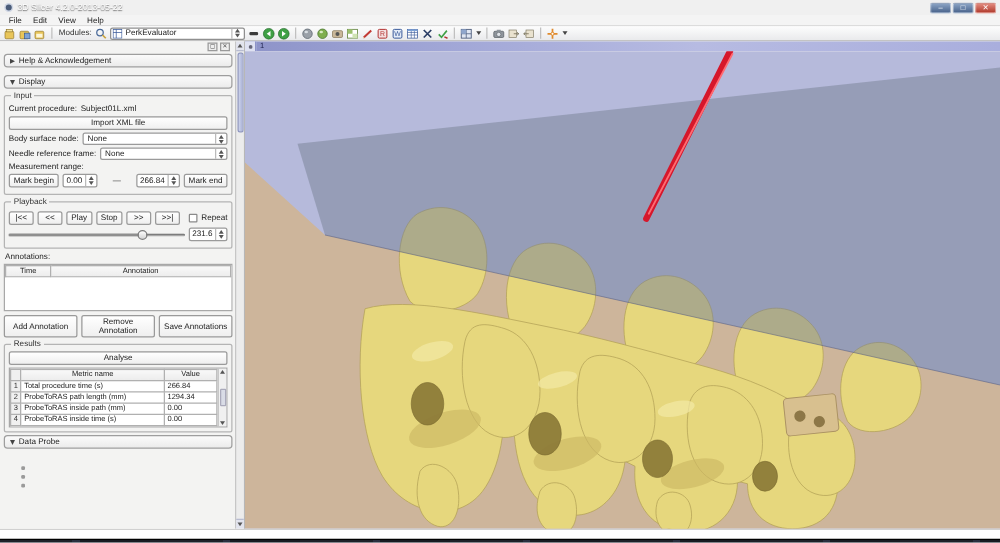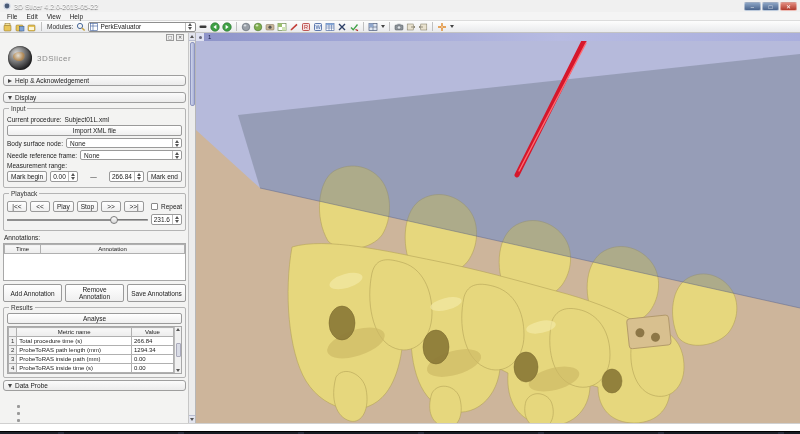--- a/index.html
+++ b/index.html
@@ -310,24 +310,20 @@
   <div class="main">
 
     <div class="panel">
       <div class="panel-inner">
 
         <div class="panel-top">
           <span class="dockbtn">◻</span>
           <span class="dockbtn">✕</span>
         </div>
 
-        <div class="logo-row">
-          <div class="logo-circle"></div>
-          <span class="logo-text">3DSlicer</span>
-        </div>
 
         <div class="collapsible">
           <span class="coll-arrow-r"></span>
           <span class="coll-label">Help &amp; Acknowledgement</span>
         </div>
 
         <div class="gap4"></div>
 
         <div class="collapsible">
           <span class="coll-arrow-d"></span>

